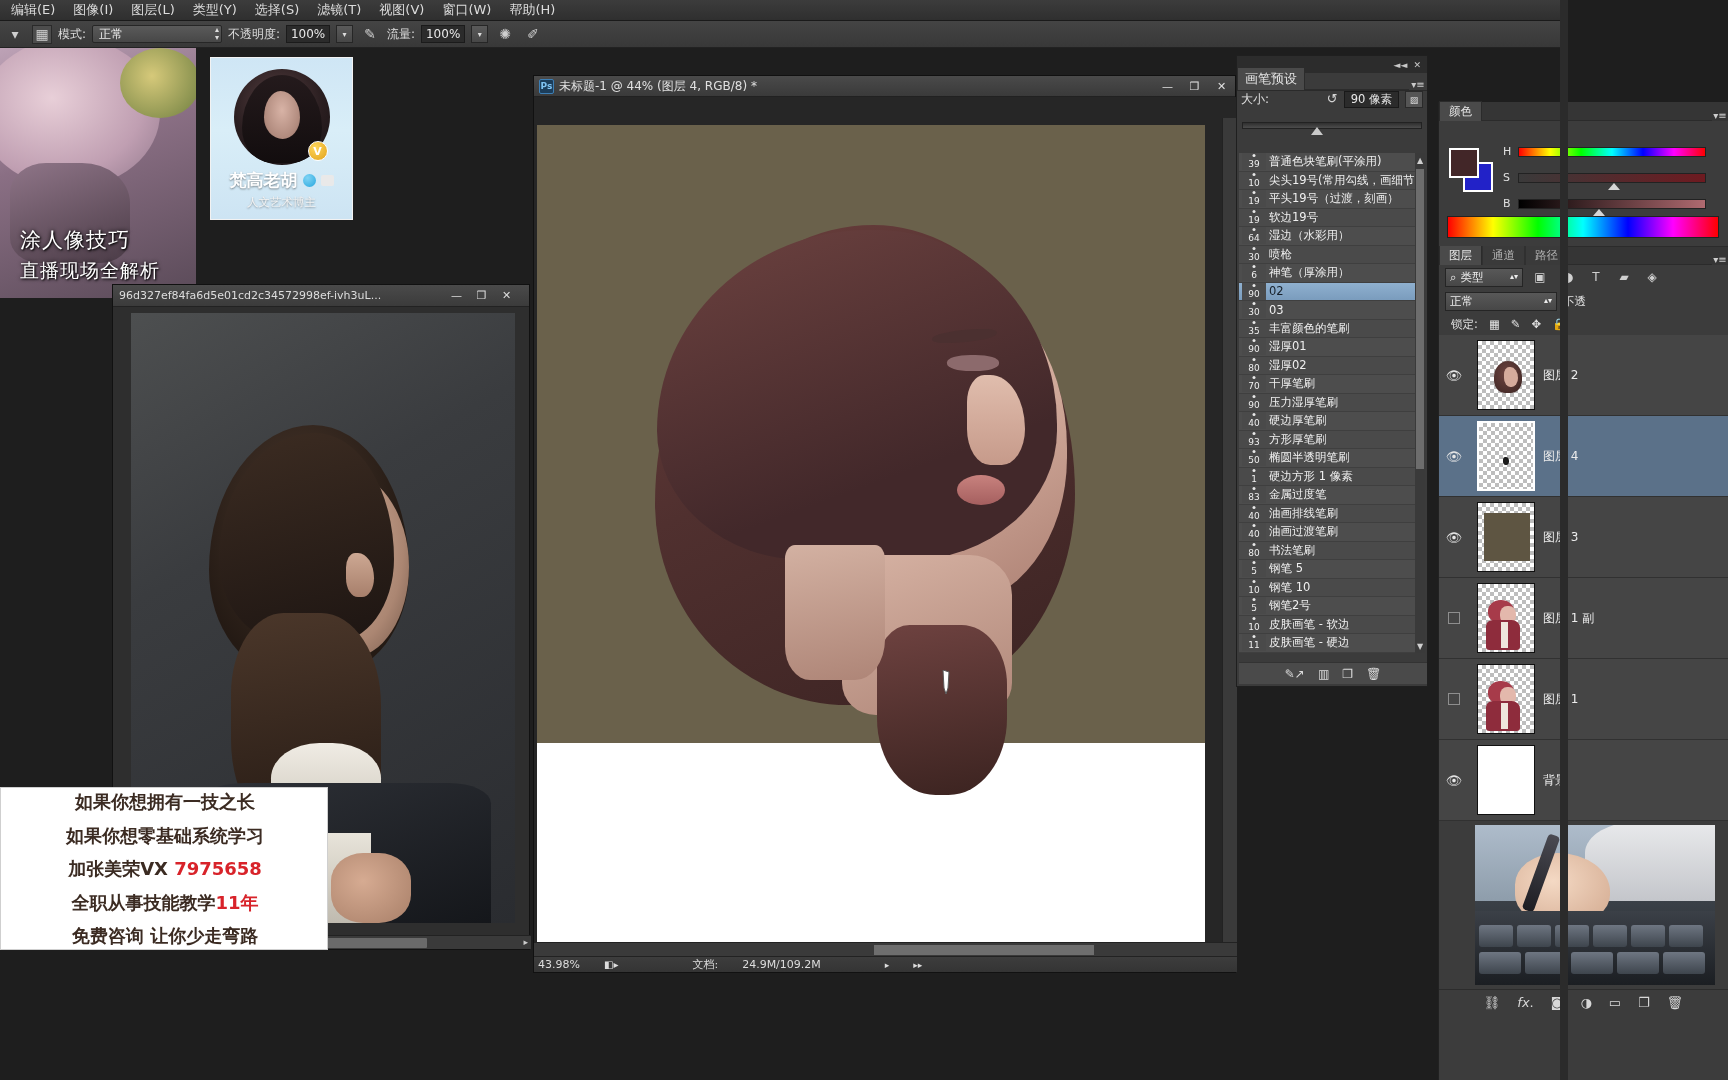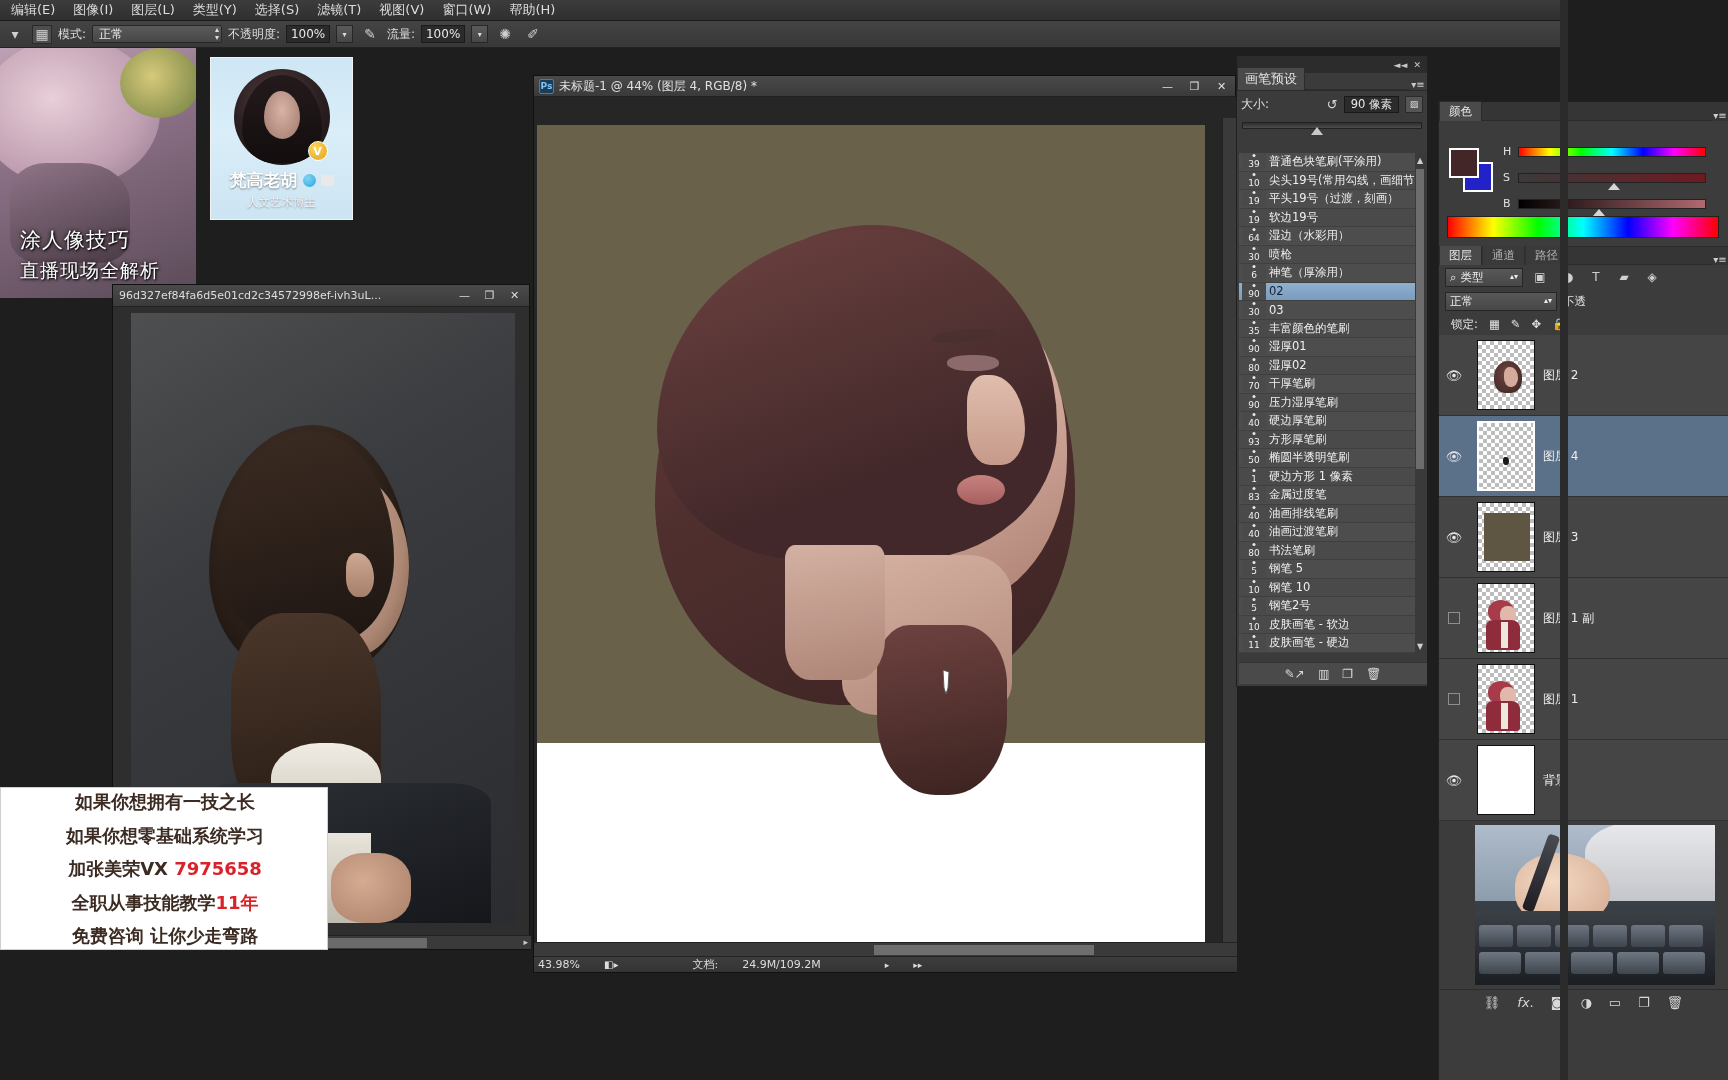--- a/index.html
+++ b/index.html
@@ -98,21 +98,21 @@
   }
   .weiboDot { width:13px;height:13px;border-radius:50%;
     background:radial-gradient(circle at 35% 30%,#7fd4f5,#28a6dd); display:inline-block;}
   .miniIcon { width:13px;height:11px;background:#e9e9e9;border-radius:2px;display:inline-block;}
   #profDesc { margin-top:3px; color:#f3f3f3; font-size:11.5px; text-shadow:0 1px 2px rgba(0,0,0,.4);}
 
   
   #refWin { left:112px; top:284px; width:418px; height:666px; background:#2e2e2e; border:1px solid #111; }
   #refTitle {
     height:22px; background:linear-gradient(#4a4a4a,#3b3b3b);
-    display:flex; align-items:center; padding:0 2px 0 6px; font-size:11px; color:#ddd;
+    display:flex; align-items:center; padding:0 10px 0 6px; font-size:11px; color:#ddd;
     border-bottom:1px solid #222;
   }
   #refTitle .btns { margin-left:auto; display:flex; }
   #refTitle .wb { width:25px;height:18px; display:flex;align-items:center;justify-content:center;
       font-size:11px; color:#ddd; }
   #refCanvas { position:absolute; left:18px; top:28px; width:384px; height:610px;
     background:linear-gradient(150deg,#4d4f50 0%,#3a3c3f 35%,#2a2c30 100%); overflow:hidden; }
   #refScroll { position:absolute; left:0; bottom:0; width:418px; height:14px; background:#3a3a3a; border-top:1px solid #222; }
   #refScrollThumb { position:absolute; left:14px; top:2px; width:300px; height:10px; background:#6a6a6a; border-radius:1px;}
 
@@ -170,21 +170,21 @@
   #brushPanel { left:1236px; top:55px; width:192px; height:632px;
     background:#3b3b3b; border:1px solid #1f1f1f; }
   #brushHdr { height:17px; background:#2c2c2c; display:flex; align-items:center; padding:0 3px;}
   #brushHdr .spacer { flex:1; }
   #brushHdr .hb { font-size:9px; color:#c8c8c8; padding:0 3px;}
   #brushTabs { height:18px; background:#3b3b3b; display:flex; align-items:flex-end; border-bottom:1px solid #2a2a2a;}
   #brushTabs .tab { background:#4a4a4a; padding:2px 7px; font-size:13px; color:#e3e3e3;
     border:1px solid #2c2c2c; border-bottom:none;}
   #brushTabs .rest { flex:1; border-bottom:1px solid #2c2c2c; }
   #brushTabs .menuBtn { width:18px; text-align:center; font-size:10px; color:#cacaca;}
-  #sizeRow { height:26px; display:flex; align-items:center; padding:0 4px; gap:6px; }
+  #sizeRow { height:26px; display:flex; align-items:flex-start; padding:0 4px; gap:6px; }
   #sizeRow .lbl { font-size:12px; color:#e0e0e0; }
   #sizeRow .spc { flex:1; }
   #resetIcon { font-size:13px; color:#d4d4d4; }
   #sizeVal { background:#2b2b2b; border:1px solid #191919; height:17px; padding:0 6px;
     display:flex; align-items:center; font-size:11.5px; color:#e8e8e8; }
   #brushThumbBtn { width:18px;height:17px;background:#555; border:1px solid #2a2a2a;
     display:flex;align-items:center;justify-content:center;font-size:9px;color:#ddd;}
   #sizeSliderRow { height:17px; padding:0 5px; display:flex; align-items:center;}
   #sizeSlider { flex:1; height:7px; background:linear-gradient(#2f2f2f,#4c4c4c); border:1px solid #222; position:relative; }
   #sizeKnob { position:absolute; left:38%; top:4px; width:0;height:0;

